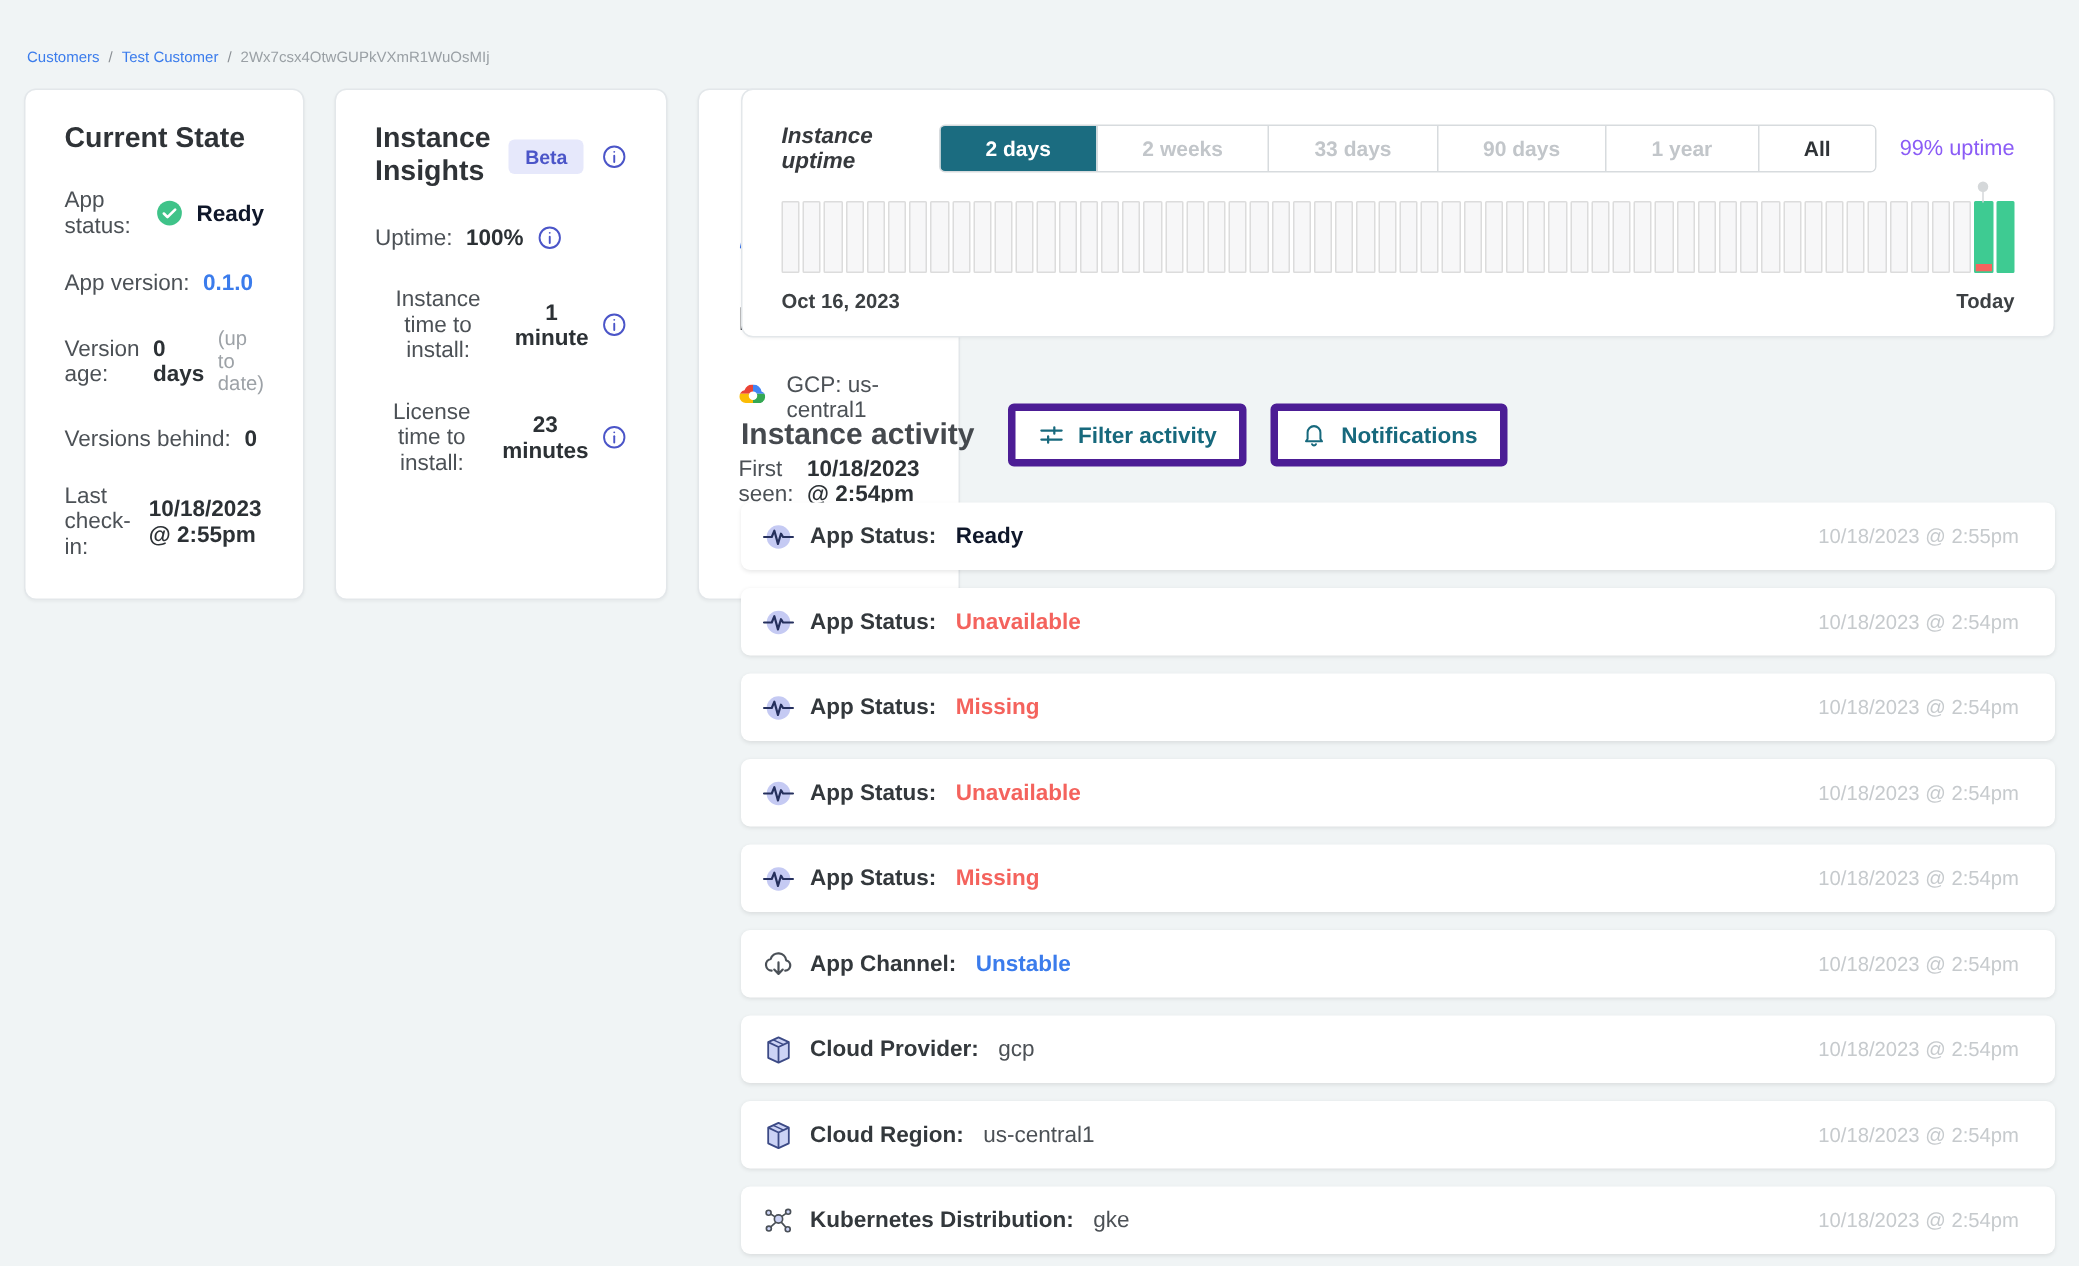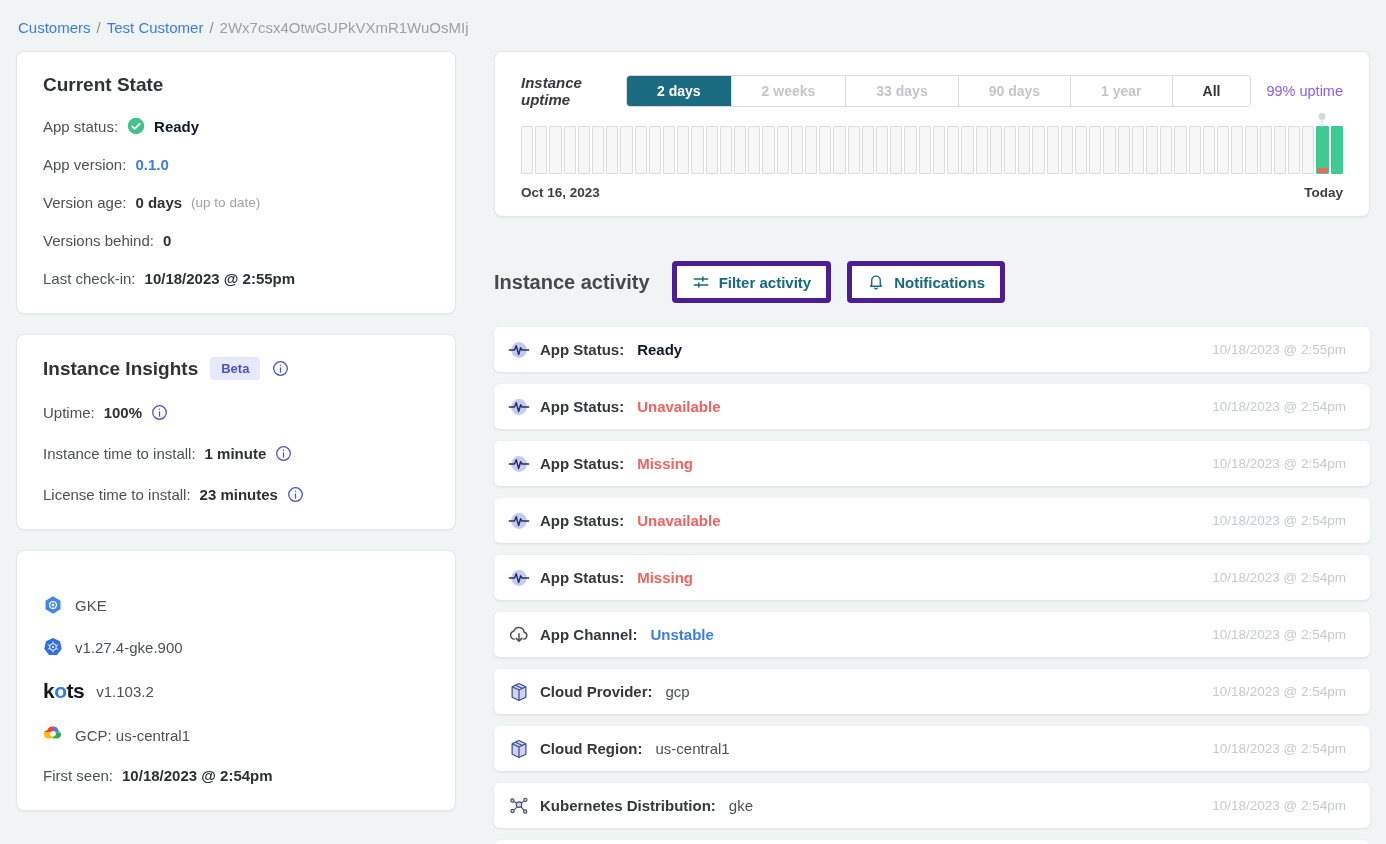--- a/index.html
+++ b/index.html
@@ -4,28 +4,28 @@
 <style>
   * { box-sizing: border-box; margin: 0; padding: 0; }
   html,body { width:1386px; height:844px; }
   body {
     margin:0; background:#f0f4f5; overflow:hidden;
     font-family:"Liberation Sans", sans-serif; color:#4c5156;
   }
   .page { padding:0 16px; }
 
   
-  .breadcrumb { padding:19px 2px 15px; font-size:15px; }
+  .breadcrumb { padding:33px 2px 15px; font-size:10px; }
   .crumb-link { color:#3b7cec; text-decoration:none; cursor:pointer; }
   .crumb-sep { color:#8a8f94; margin:0 6px; }
   .crumb-id { color:#9aa0a5; }
 
   
   .columns { display:flex; gap:38px; align-items:flex-start; }
-  .left-col { width:440px; flex:none; display:flex; flex-direction:column; gap:20px; }
+  .left-col { width:440px; flex:none; display:flex; flex-direction:row; gap:20px; }
   .right-col { flex:1; min-width:0; }
 
   .card { background:#fff; border:1px solid #e3e7ea; border-radius:8px; box-shadow:0 1px 2px rgba(0,0,0,0.04); }
   .card-pad { padding:22px 26px 26px; }
   .card-title { font-size:19px; font-weight:700; color:#2f3337; }
 
   .kv-row { margin-top:21px; font-size:15px; display:flex; align-items:center; gap:9px; }
   .kv-label { color:#4c5156; }
   .kv-value { font-weight:700; color:#2c3135; }
   .green { color:#0f172a; }
@@ -34,21 +34,21 @@
   .link-value { color:#3b7cec; font-weight:600; text-decoration:none; cursor:pointer; }
   .note { color:#9da2a7; font-size:13.5px; }
   .icon16 { width:18px; height:18px; display:inline-flex; flex:none; }
   .icon20 { width:20px; height:20px; display:inline-flex; flex:none; }
   .icon22 { width:22px; height:22px; display:inline-flex; flex:none; }
 
   .beta-badge { background:#e6e8fb; color:#4b55c8; font-size:13px; font-weight:600;
     padding:4px 11px; border-radius:4px; margin-left:12px; }
   .info-icon { width:17px; height:17px; display:inline-flex; cursor:pointer; }
   .title-row { display:flex; align-items:center; }
-  .insight-row { margin-top:24px; font-size:15px; display:flex; align-items:center; gap:9px; }
+  .insight-row { margin-top:24px; font-size:15px; display:flex; align-items:center; gap:9px;text-align:center; }
 
   .info-item { margin-top:22px; font-size:15px; display:flex; align-items:center; gap:12px; color:#4c5156; }
   .kots-word { font-weight:800; font-size:21px; letter-spacing:-0.5px; color:#16181d; }
   .kots-word .o { color:#2f7ce8; }
 
   
   .uptime-card { padding:22px 26px 16px; }
   .uptime-head { display:flex; align-items:center; }
   .uptime-title { font-size:15px; font-weight:600; color:#36393d; flex:1;font-style:italic; }
   .range-group { display:flex; border:1px solid #d7dbde; border-radius:4px; overflow:hidden; background:#fff; }

